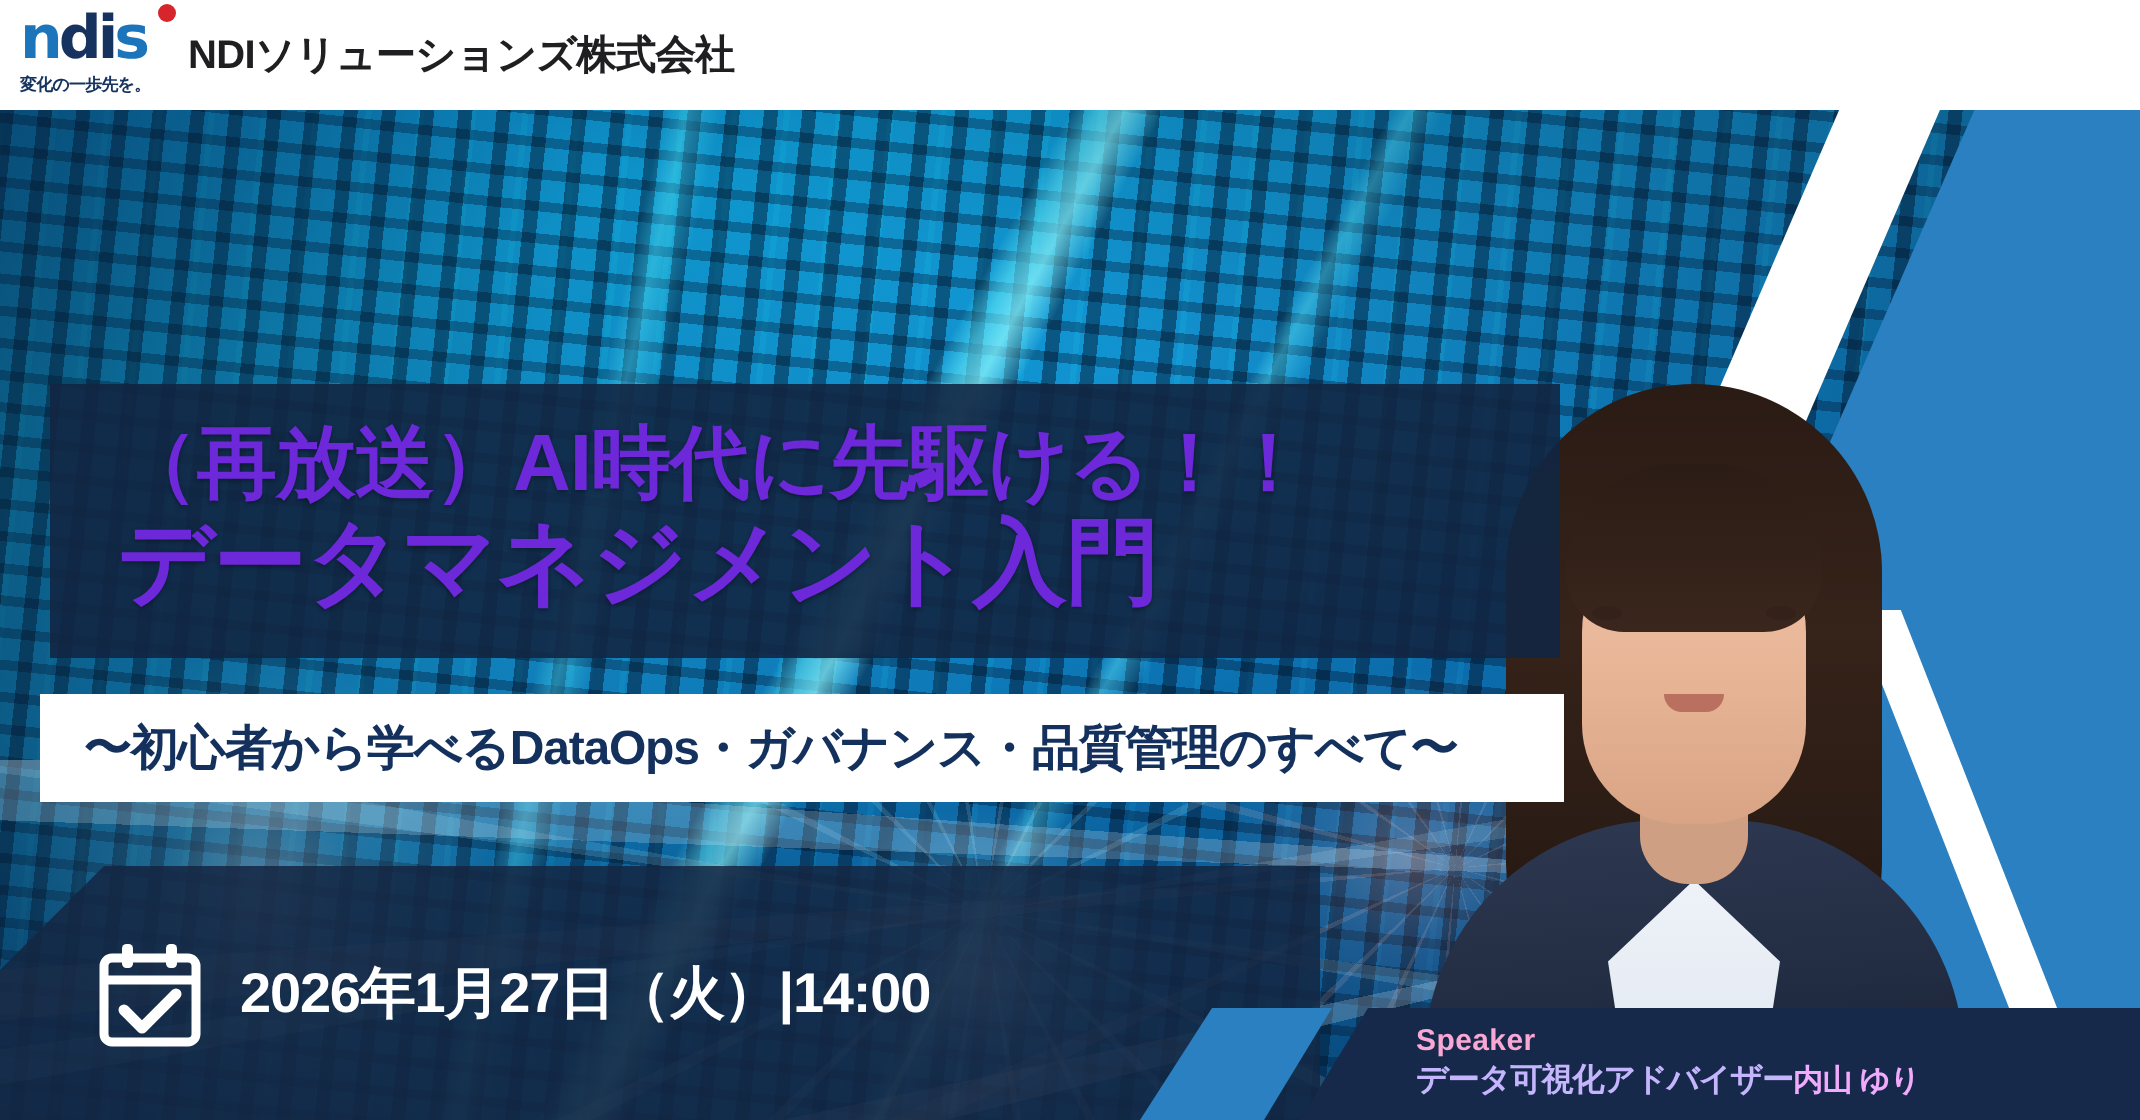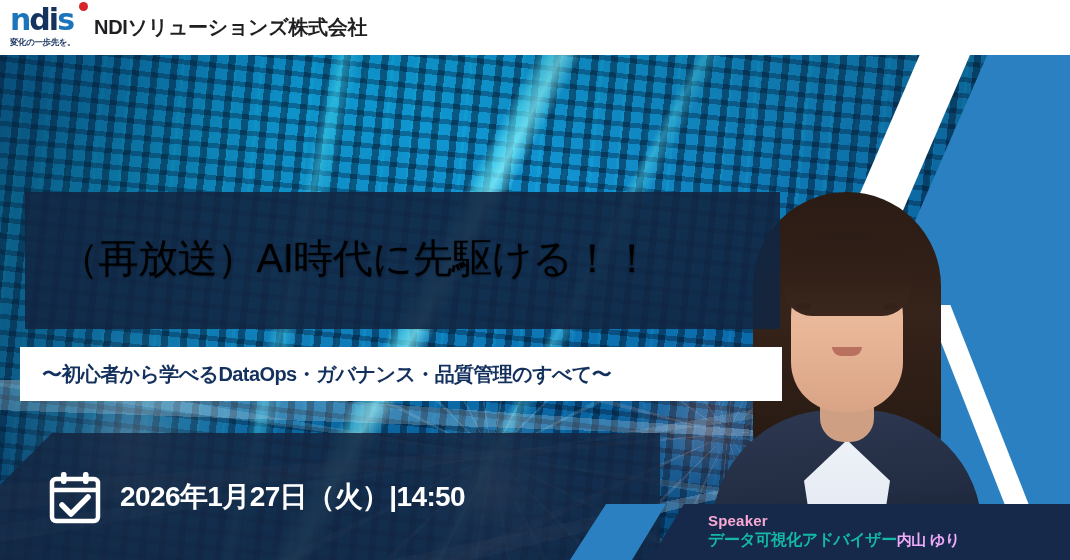--- a/index.html
+++ b/index.html
@@ -220,22 +220,22 @@
     left:25px; top:137px;
     width:755px; height:137px;
     background:rgba(18,38,66,.90);
     z-index:20;
     display:flex;
     flex-direction:column;
     justify-content:center;
     padding:0 22px 4px 34px;
   }
   .title-line {
-    color:#000000;
-    font-weight:400;
+    color:#6d28d9;
+    font-weight:700;
     letter-spacing:-0.5px;
     white-space:nowrap;
     line-height:1.06;
     text-shadow:0 1px 2px rgba(0,0,0,.35);
   }
   .title-line-1 { font-size:40px; }
   .title-line-2 { font-size:47px; margin-top:2px; }
 
   
   .subtitle-band {
@@ -243,21 +243,21 @@
     left:20px; top:292px;
     width:762px; height:54px;
     background:#ffffff;
     z-index:21;
     display:flex;
     align-items:center;
     padding-left:22px;
   }
   .subtitle-text {
     color:#14315e;
-    font-size:20px;
+    font-size:24px;
     font-weight:700;
     letter-spacing:-0.6px;
     white-space:nowrap;
   }
 
   
   .date-bar {
     position:absolute;
     left:0; bottom:0;
     width:660px; height:127px;
@@ -312,21 +312,21 @@
     font-weight:700;
     letter-spacing:0.2px;
     line-height:1.1;
   }
   .speaker-row {
     display:flex;
     align-items:baseline;
     margin-top:1px;
   }
   .speaker-role {
-    color:#14b8a6;
+    color:#c4b5fd;
     font-size:16px;
     font-weight:700;
     letter-spacing:-0.5px;
     white-space:nowrap;
   }
   .speaker-name {
     color:#f0abfc;
     font-size:15px;
     font-weight:700;
     letter-spacing:-0.3px;
@@ -377,38 +377,39 @@
       <div class="pr-neck"></div>
       <div class="pr-face"></div>
       <div class="pr-hair-front"></div>
       <div class="pr-eye l"></div>
       <div class="pr-eye r"></div>
       <div class="pr-mouth"></div>
     </div>
 
     <div class="title-band">
       <div class="title-line title-line-1">（再放送）AI時代に先駆ける！！</div>
+      <div class="title-line title-line-2">データマネジメント入門</div>
     </div>
 
     <div class="subtitle-band">
       <div class="subtitle-text">〜初心者から学べるDataOps・ガバナンス・品質管理のすべて〜</div>
     </div>
 
     <div class="date-bar">
       <div class="cal-icon">
         <svg viewBox="0 0 54 54" xmlns="http://www.w3.org/2000/svg" aria-hidden="true">
           <rect x="4" y="9" width="46" height="42" rx="4" ry="4" fill="none" stroke="#ffffff" stroke-width="4.5"></rect>
           <line x1="4" y1="20" x2="50" y2="20" stroke="#ffffff" stroke-width="4.5"></line>
           <rect x="13" y="2" width="5.5" height="12" rx="2.2" fill="#ffffff"></rect>
           <rect x="35" y="2" width="5.5" height="12" rx="2.2" fill="#ffffff"></rect>
           <polyline points="14,35 23,44 40,27" fill="none" stroke="#ffffff" stroke-width="5.5" stroke-linecap="round" stroke-linejoin="round"></polyline>
         </svg>
       </div>
       <div class="date-text-wrap">
-        <div class="date-main">2026年1月27日（火）|14:50</div>
+        <div class="date-main">2026年1月27日（火）|14:00</div>
       </div>
     </div>
 
     <div class="speaker-wedge"></div>
     <div class="speaker-bar">
       <div class="speaker-label">Speaker</div>
       <div class="speaker-row">
         <span class="speaker-role">データ可視化アドバイザー</span>
         <span class="speaker-name">内山 ゆり</span>
       </div>

